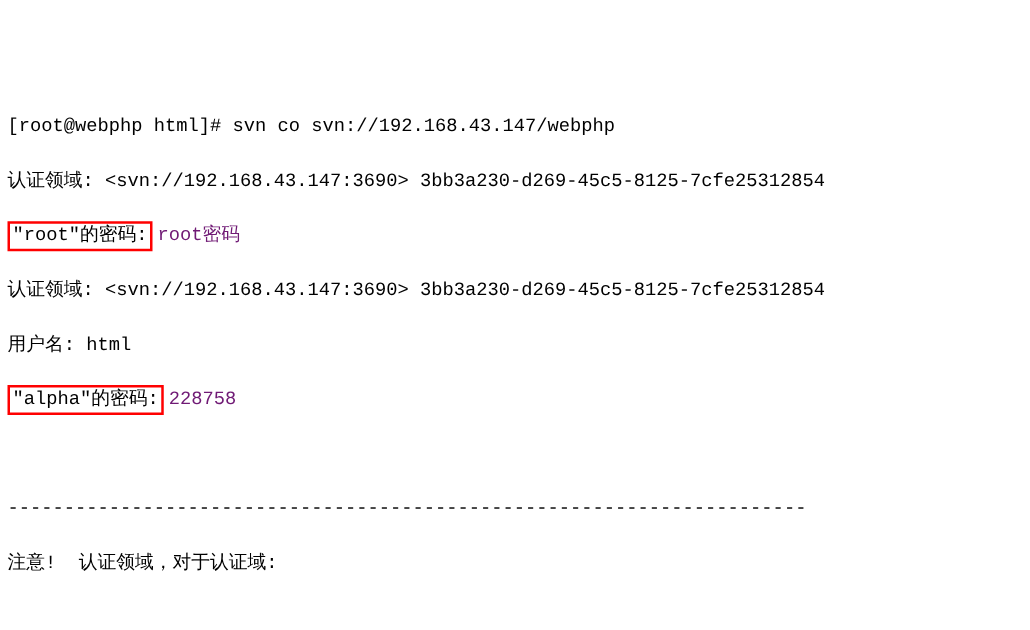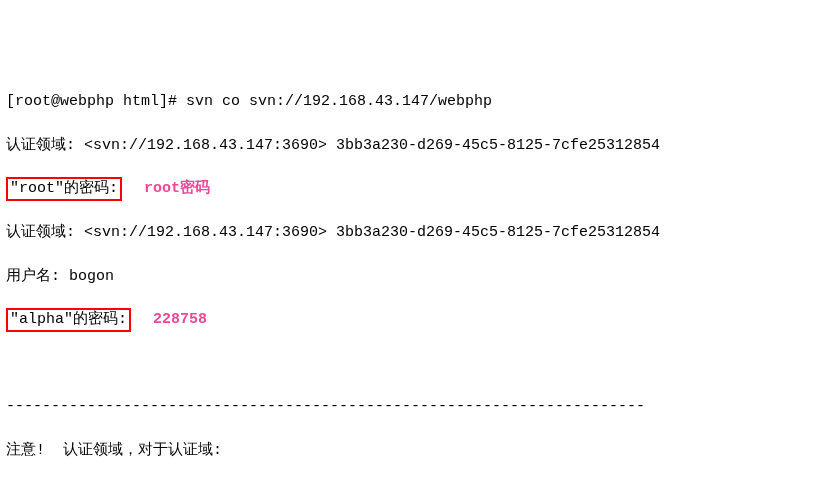--- a/index.html
+++ b/index.html
@@ -17,41 +17,41 @@
     }
     .line { white-space: pre; }
     .box-red {
       display: inline-block;
       border: 2px solid #ff0000;
       padding: 0 2px;
       margin-top: -2px;
       line-height: 1.3;
     }
     .annot-red {
-      color: #ec4899;
-      font-weight: bold;
-      margin-left: 22px;
+      color: #701a75;
+      font-weight: normal;
+      margin-left: 4px;
     }
     .dashline {
       letter-spacing: 0;
       overflow: hidden;
       white-space: nowrap;
     }
     .blank { height: 21px; }
   </style>
 </head>
 <body>
 
 
 
 <div class="line"><span>[root@webphp html]# </span><span>svn co svn://192.168.43.147/webphp</span></div>
 <div class="line">认证领域: &lt;svn://192.168.43.147:3690&gt; 3bb3a230-d269-45c5-8125-7cfe25312854</div>
 <div class="line"><span class="box-red">"root"的密码:</span><span class="annot-red">root密码</span></div>
 <div class="line">认证领域: &lt;svn://192.168.43.147:3690&gt; 3bb3a230-d269-45c5-8125-7cfe25312854</div>
-<div class="line">用户名: bogon</div>
+<div class="line">用户名: html</div>
 <div class="line"><span class="box-red">"alpha"的密码:</span><span class="annot-red">228758</span></div>
 <div class="blank"></div>
 <div class="line dashline">-----------------------------------------------------------------------</div>
 <div class="line">注意!  认证领域，对于认证域:</div>
 <div class="blank"></div>
 
 
 
 
 

